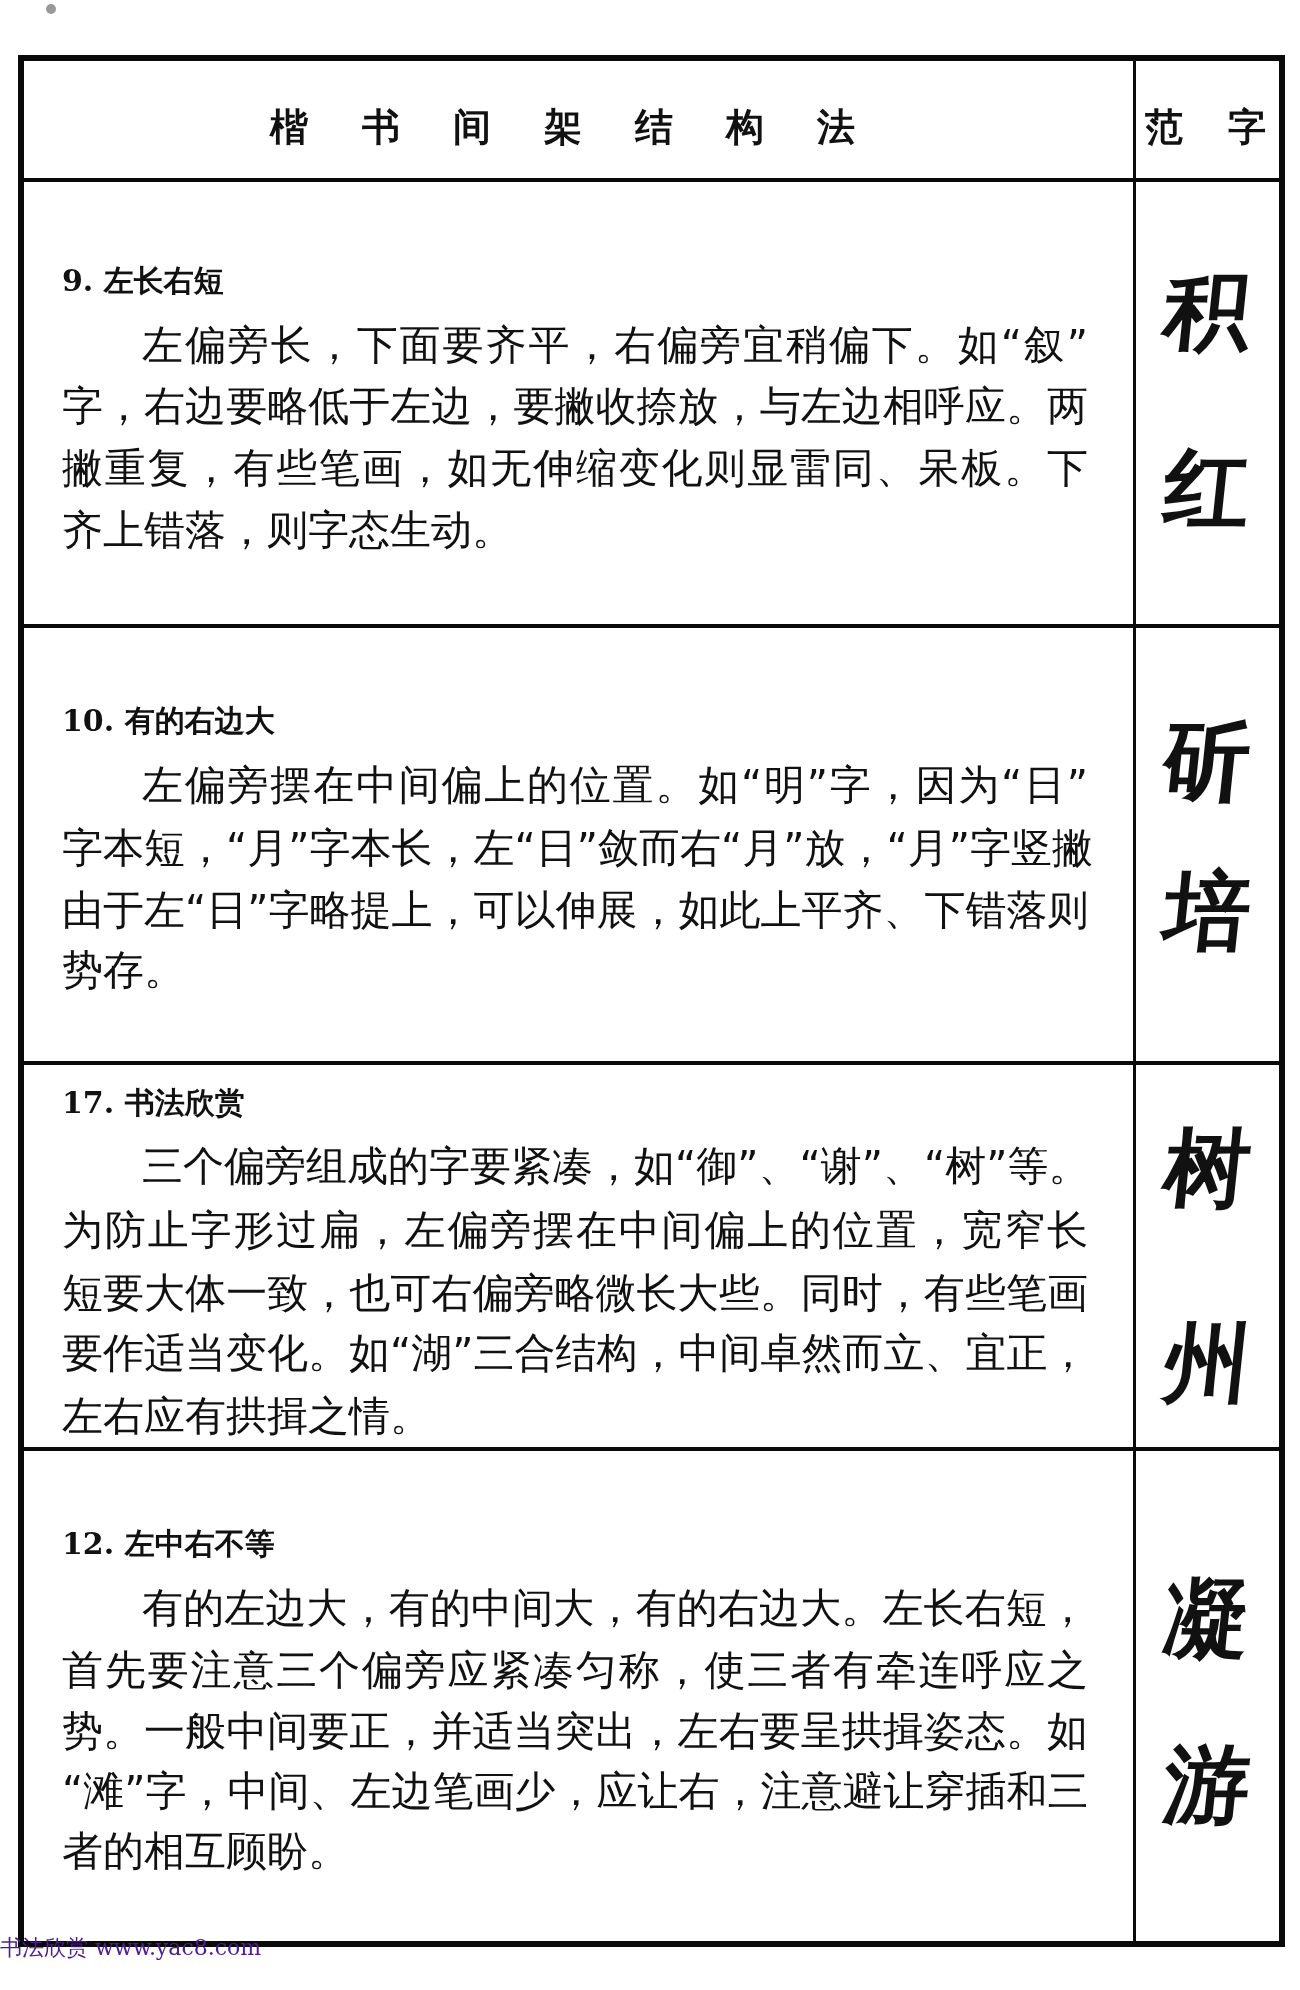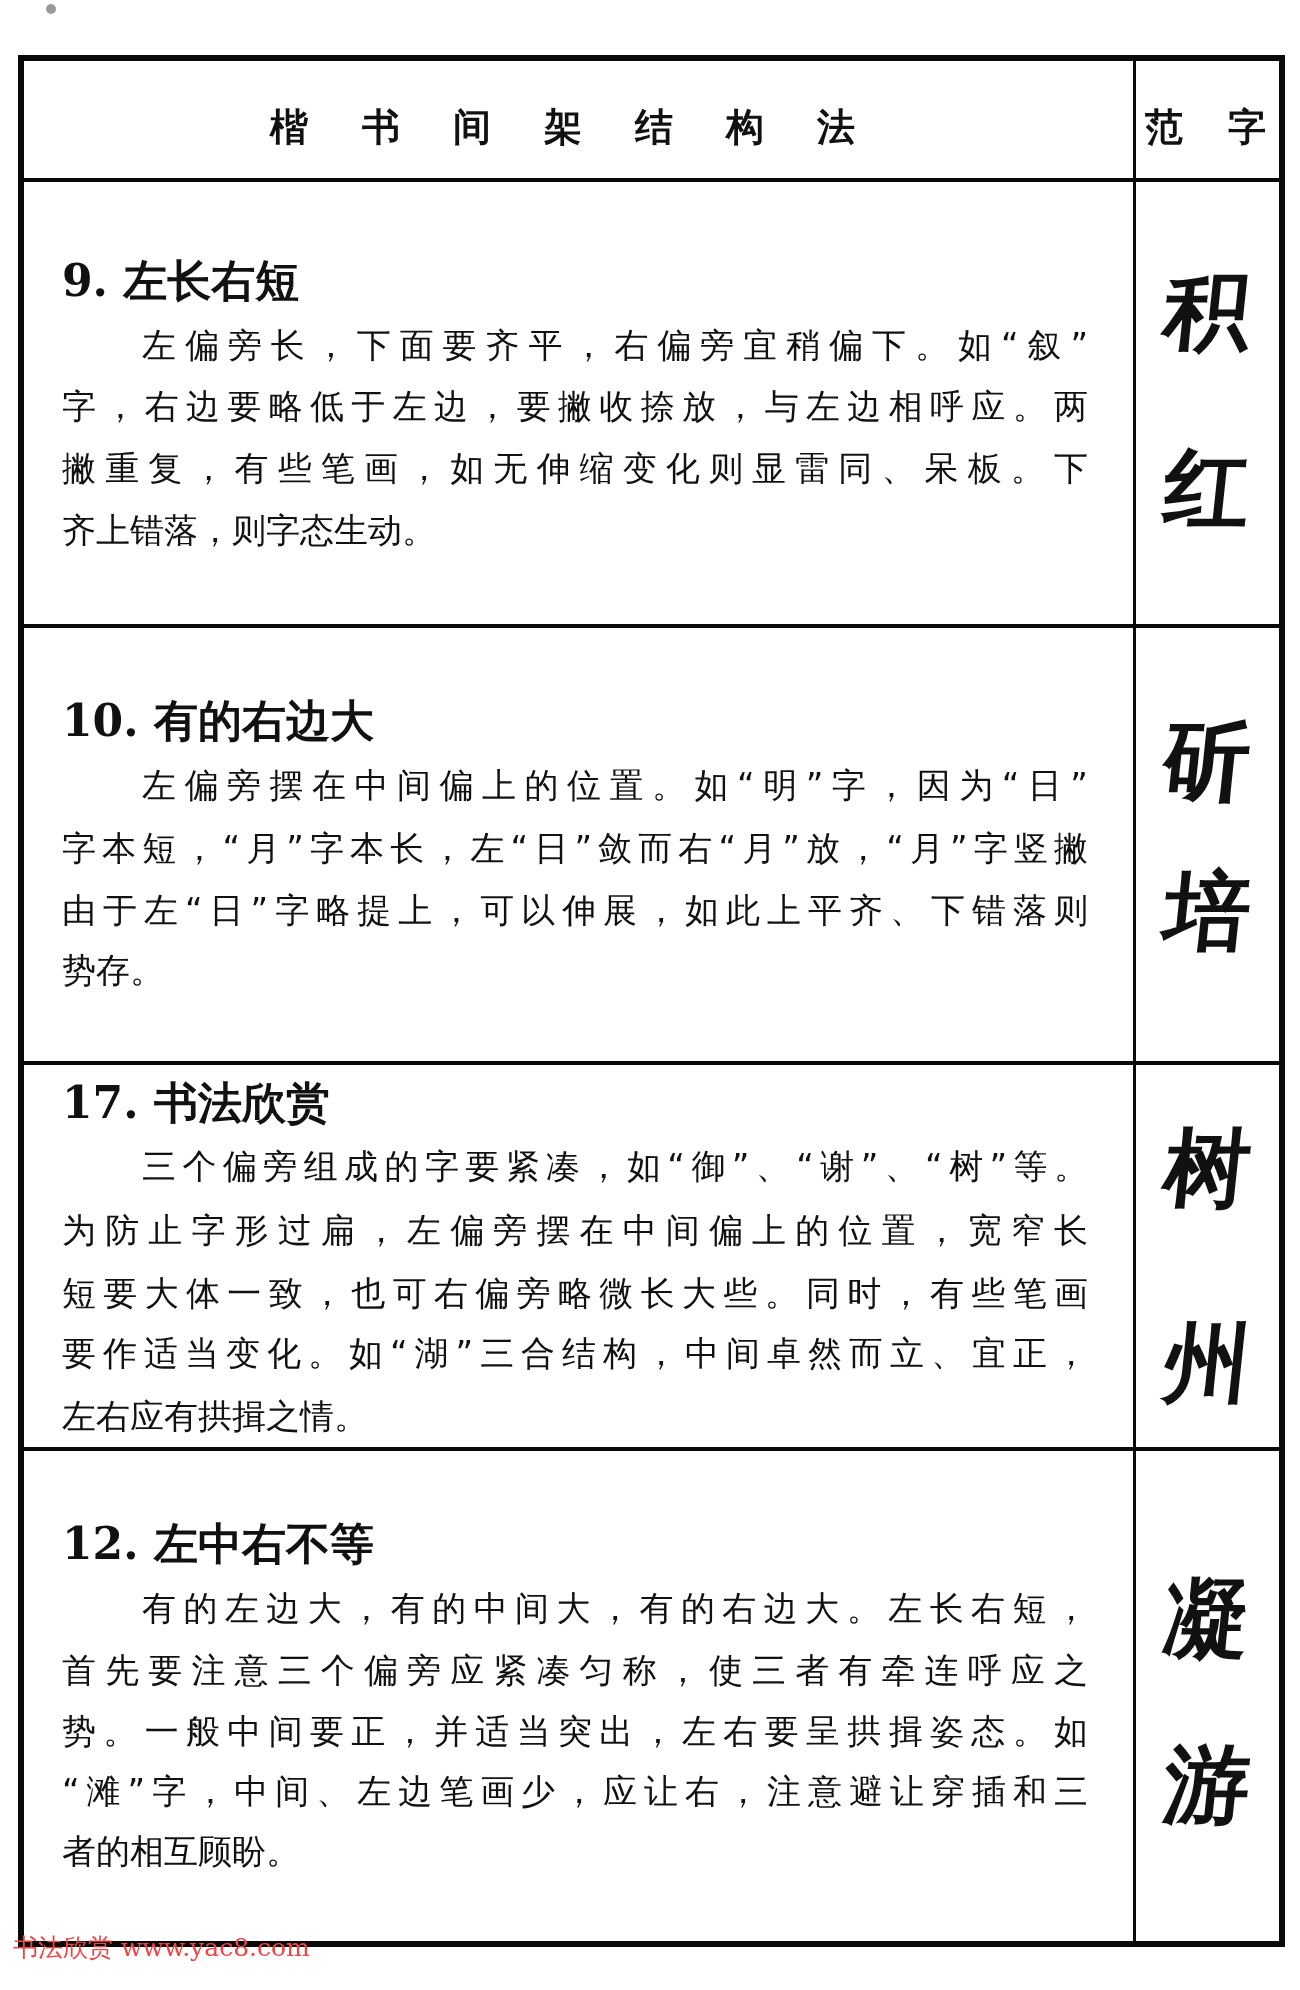--- a/index.html
+++ b/index.html
@@ -11,38 +11,38 @@
     position: absolute; left: 18px; top: 55px; width: 1267px; height: 1892px;
     box-sizing: border-box; border: 6px solid #0a0a0a;
   }
   .hline { position: absolute; left: 0; right: 0; height: 4px; background: #0a0a0a; }
   .vline { position: absolute; top: 0; bottom: 0; width: 3px; background: #0a0a0a; left: 1109px; }
   .hdr-char {
     position: absolute; font-family: "DejaVu Sans", "Liberation Sans", sans-serif; font-weight: bold;
     font-size: 38px; line-height: 38px; top: 47px; width: 40px; text-align: center;
   }
   .title {
-    position: absolute; left: 38px; font-weight: bold; font-size: 44px; line-height: 40px;
+    position: absolute; left: 38px; font-weight: bold; font-size: 30px; line-height: 40px;
     font-family: "DejaVu Sans", "Liberation Sans", sans-serif; white-space: nowrap;
   }
   .title .num { font-family: "DejaVu Serif", "Liberation Serif", serif; }
   .line {
-    position: absolute; left: 38px; width: 1026px; font-size: 34px; line-height: 46px;
+    position: absolute; left: 38px; width: 1026px; font-size: 41px; line-height: 46px;
     white-space: nowrap; text-align: justify; text-align-last: justify;
     font-family: "DejaVu Sans", "Liberation Sans", sans-serif; font-weight: normal;
   }
   .line.indent { left: 118px; width: 946px; }
   .line.last { text-align-last: left; }
   .calli {
     position: absolute; left: 1112px; width: 143px; text-align: center;
     font-family: "DejaVu Serif", "Liberation Serif", serif; font-size: 86px; line-height: 100px;
     font-weight: bold; transform: skewX(-6deg);
   }
   .watermark {
-    position: absolute; left: 13px; top: 1934px; color: #ef4444; font-size: 25px; line-height: 28px;
+    position: absolute; left: 0; top: 1934px; color: #4c1d95; font-size: 22px; line-height: 28px;
     font-family: "DejaVu Serif", "Liberation Mono", serif; white-space: nowrap; z-index: 5;
   }
   .speck { position: absolute; width: 5px; height: 5px; border-radius: 50%; background: #777; }
 </style>
 </head>
 <body>
 
 <div class="table">
 
   <div>

